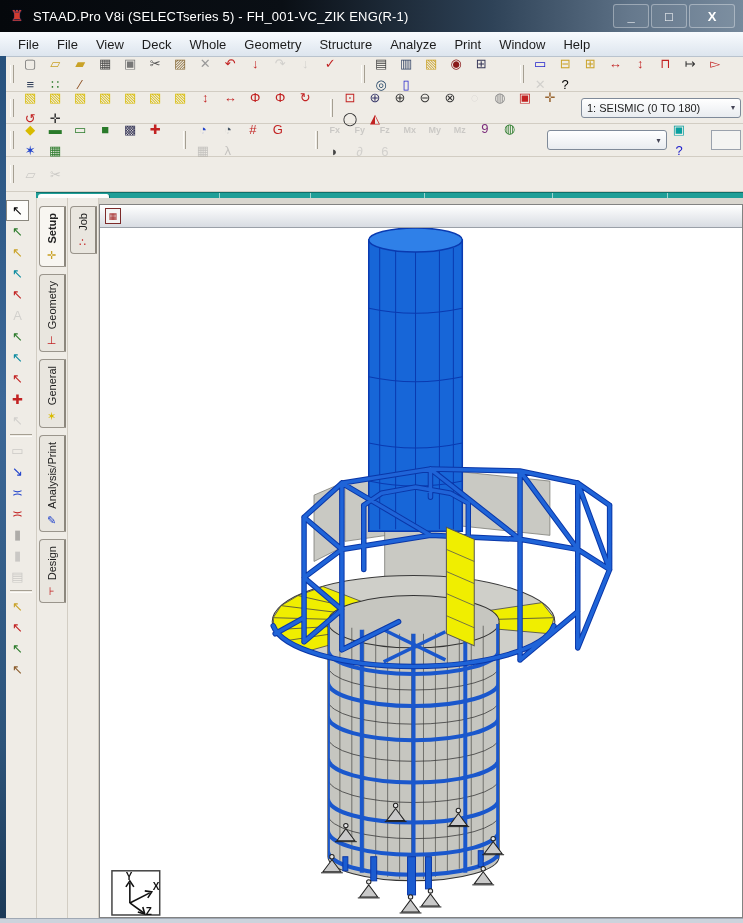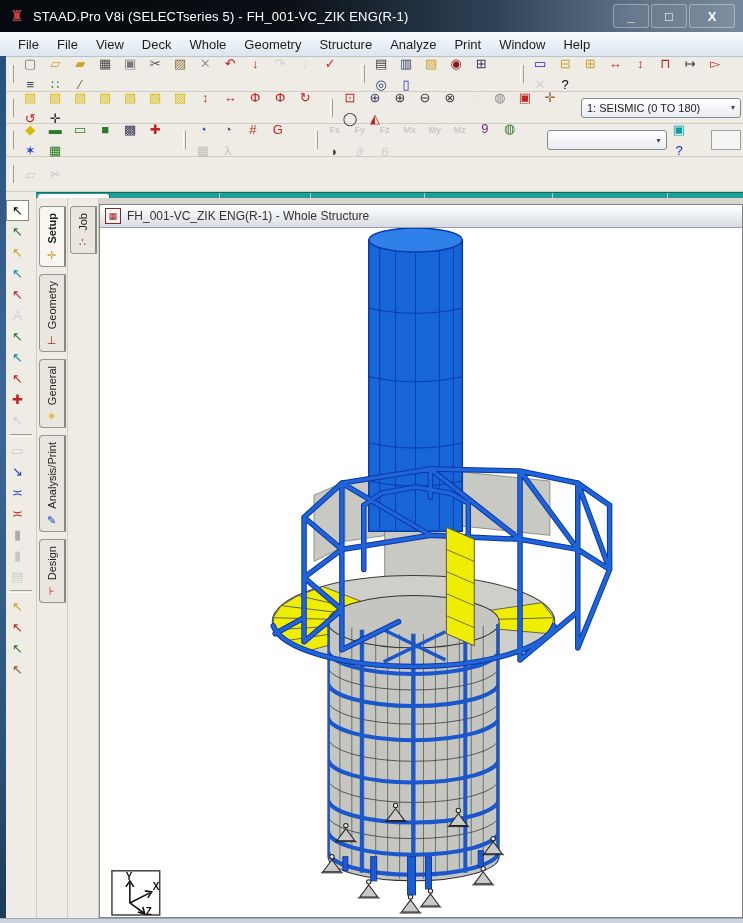--- a/index.html
+++ b/index.html
@@ -195,21 +195,20 @@
       <div class="vtab">
         <span class="vlabel">Job</span>
         <span class="vicon" style="color:#c22222">∴</span>
       </div>
     </div>
 
     <div id="doc-col">
       <div id="docwin">
         <div id="doc-titlebar">
           <div id="doc-icon">▦</div>
-          <div id="doc-title">FH_001-VC_ZIK ENG(R-1) - Whole Structure</div>
         </div>
         <div id="viewport">
           <svg viewBox="0 0 645 686" preserveAspectRatio="none">
             <defs>
               <clipPath id="cylclip">
                   <path d="M229,394 L229,626 A86,24 0 0 0 401,626 L401,394 Z"></path>
                 </clipPath>
             </defs>
 
             <g fill="#c9c9c3" stroke="#7c7c76" stroke-width="0.8">

